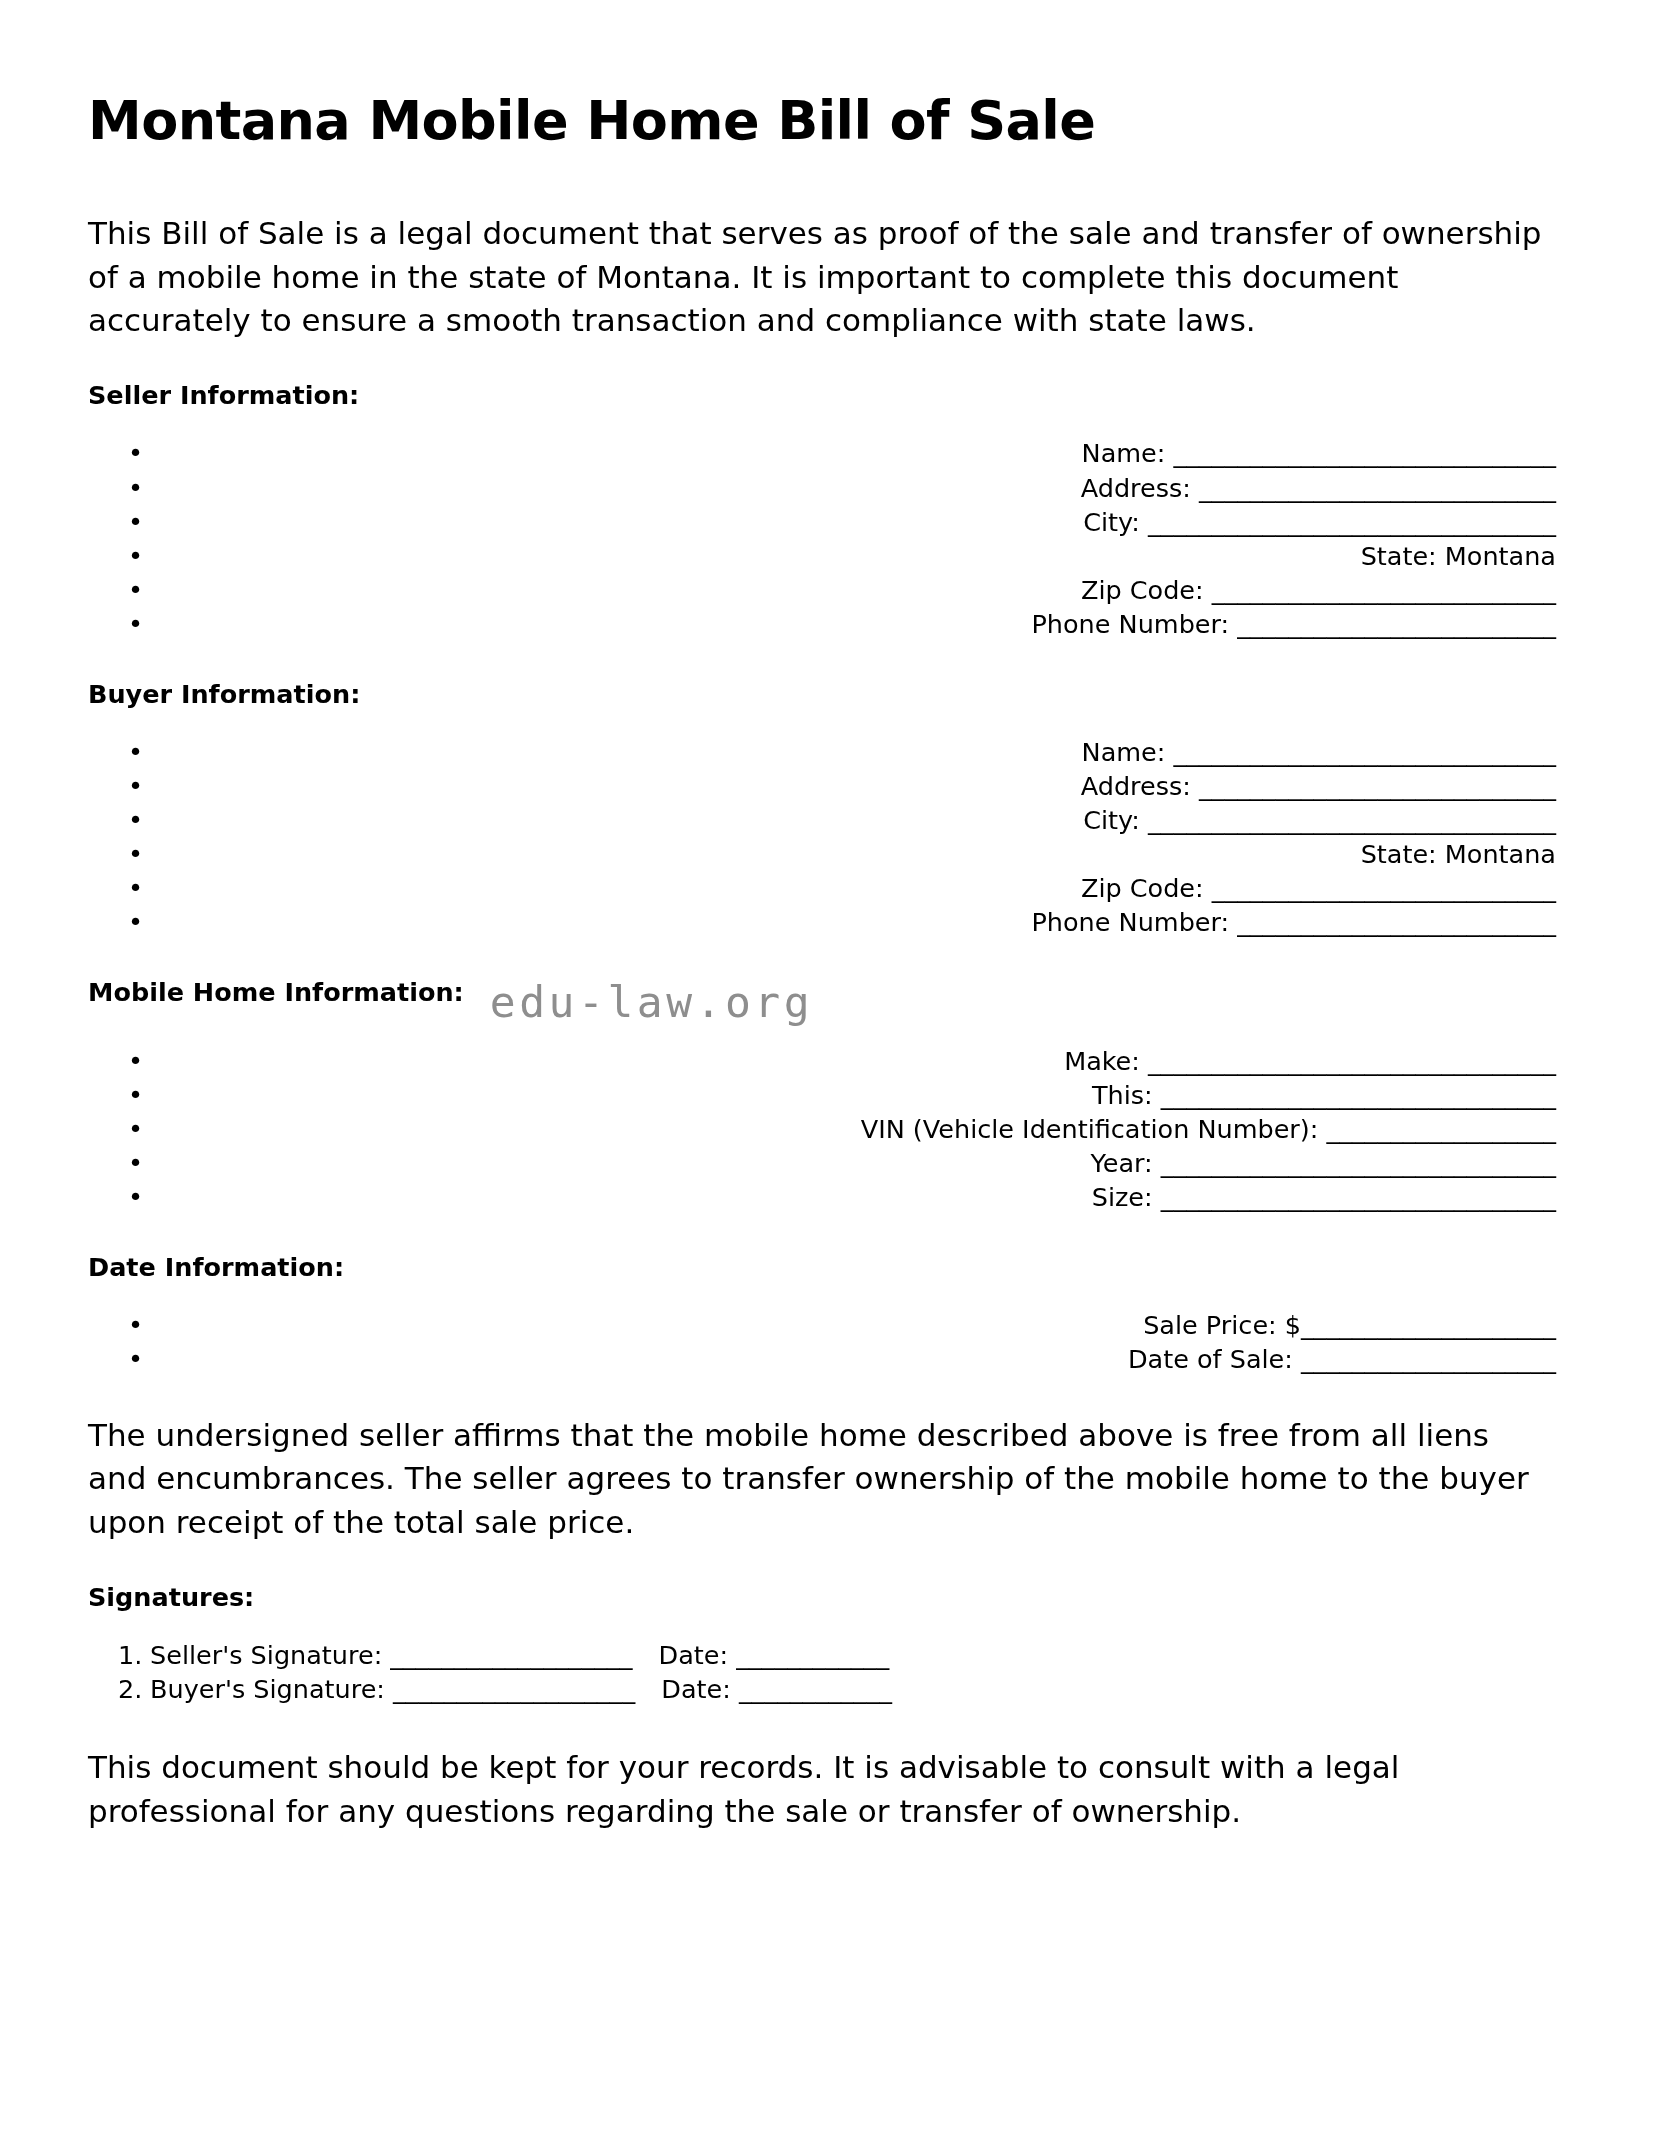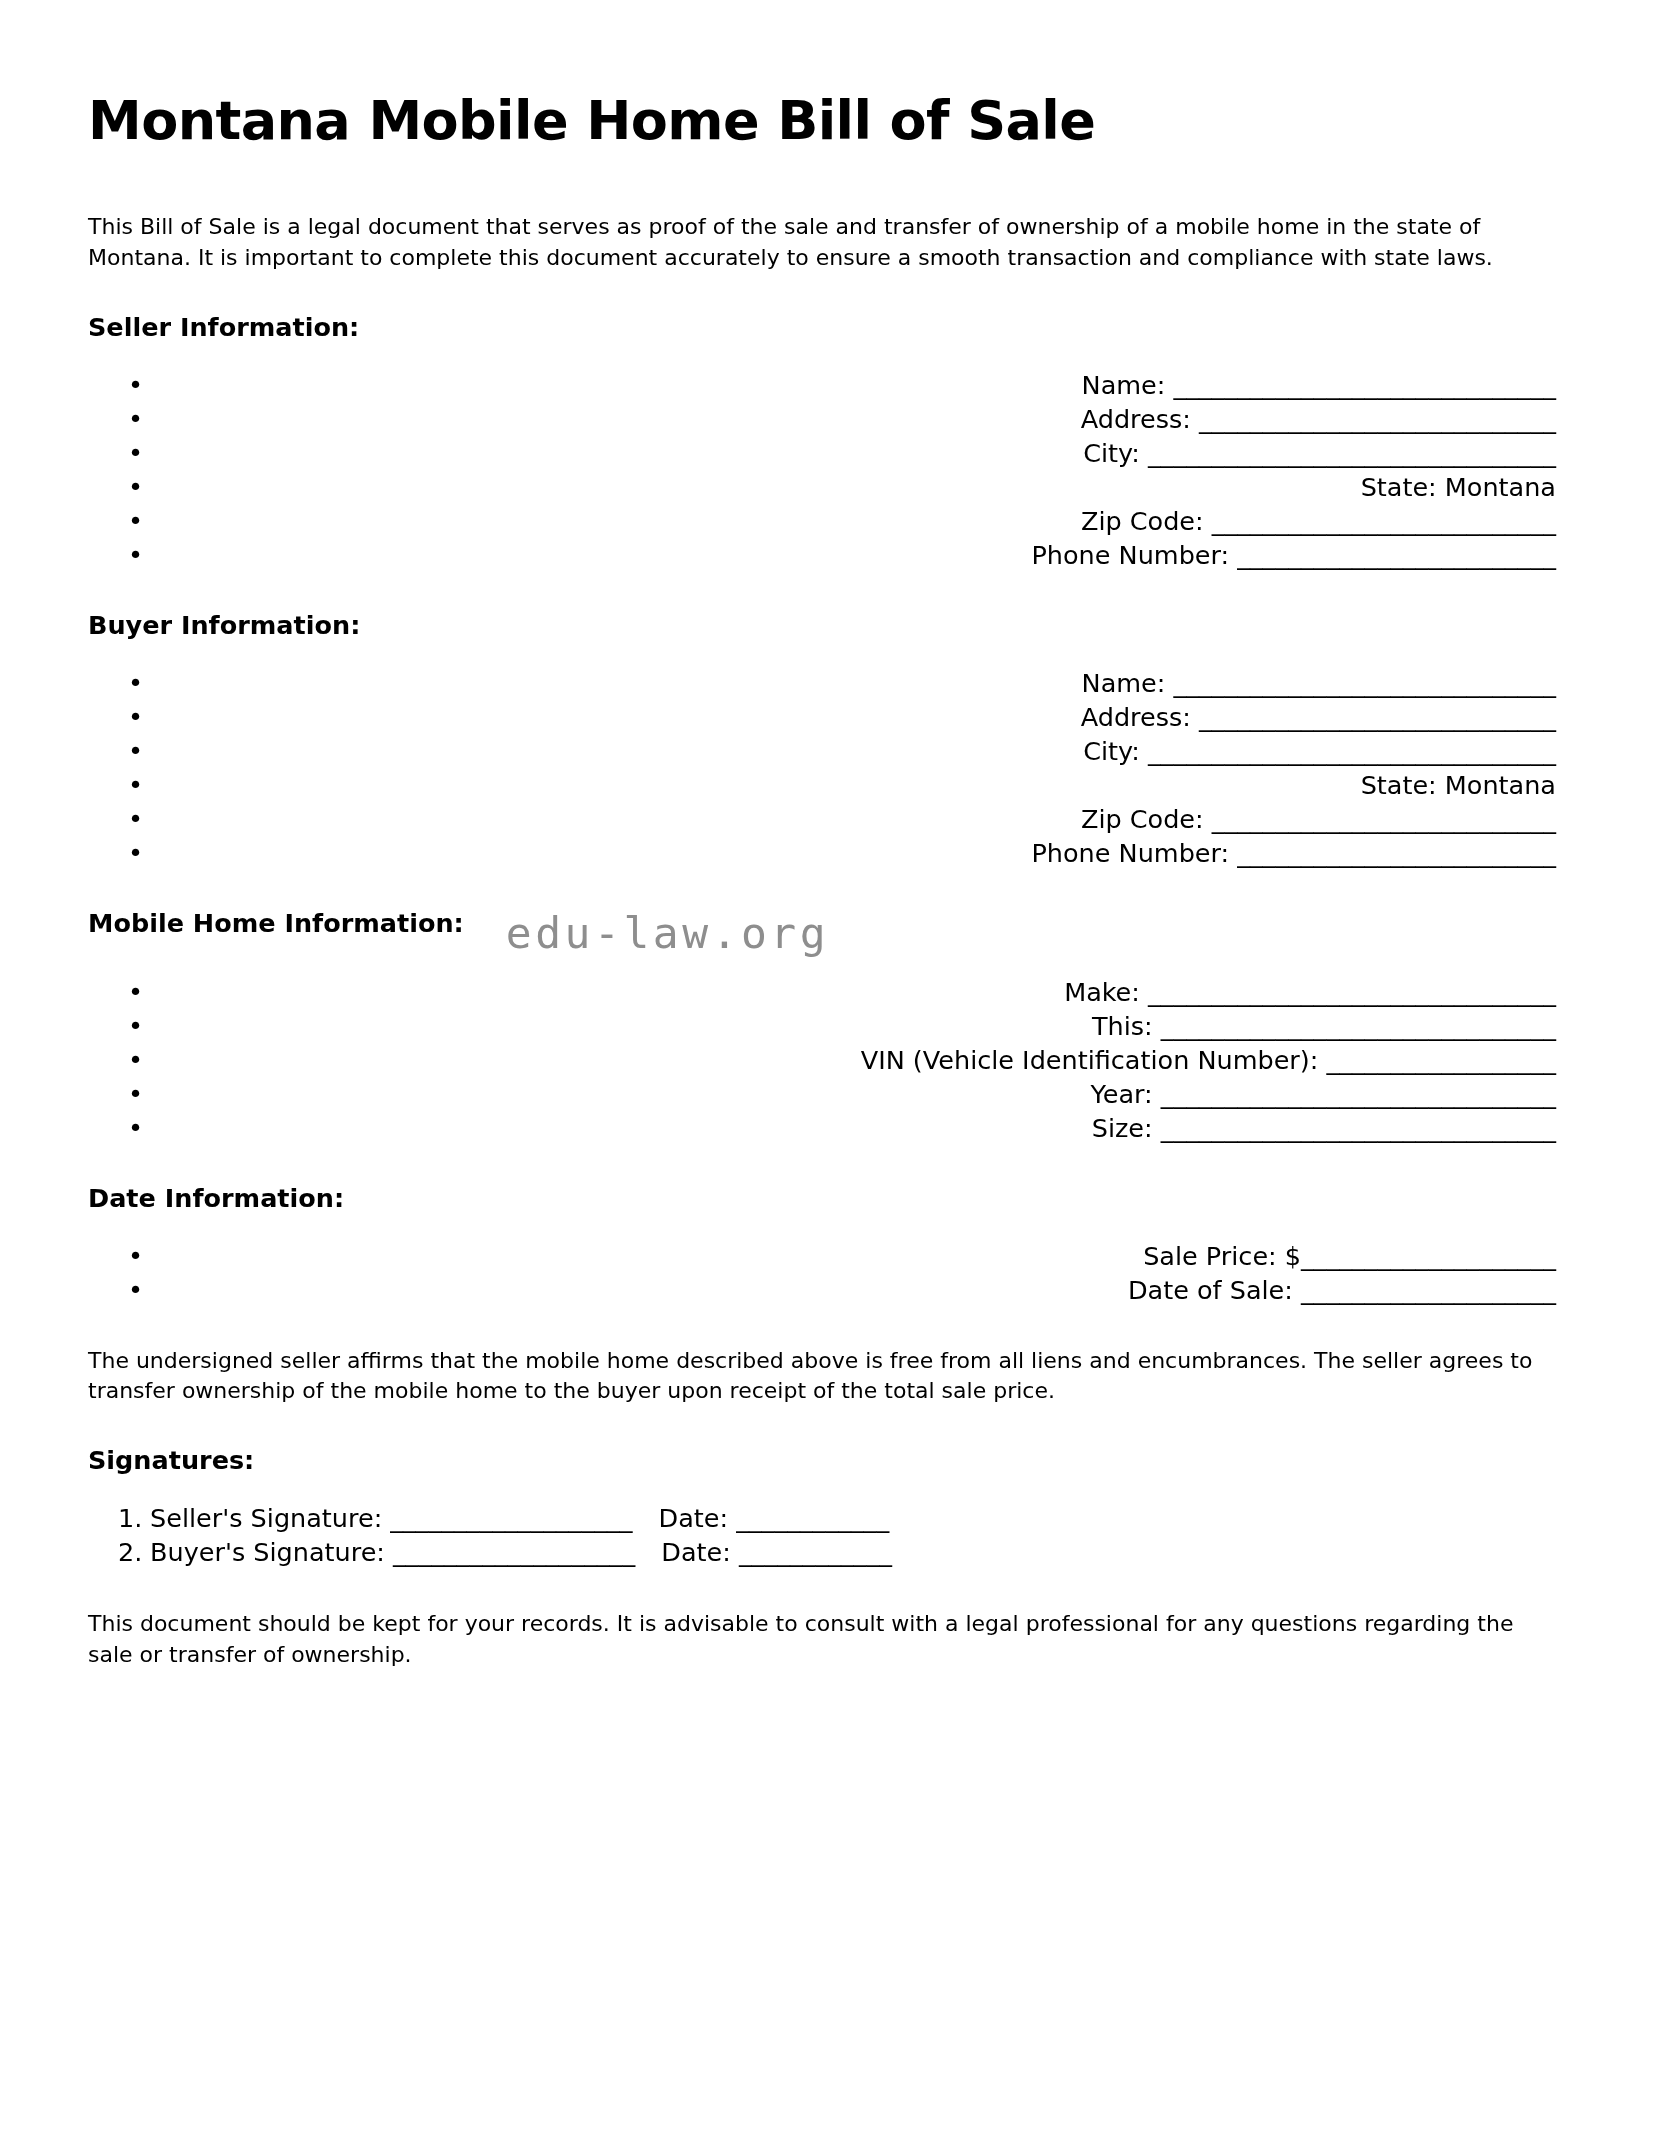--- a/index.html
+++ b/index.html
@@ -27,35 +27,35 @@
 
   .doc-title {
     font-size: 54px;
     font-weight: bold;
     letter-spacing: -0.6px;
     line-height: 1.08;
     margin: 0 0 62px 0;
   }
 
   .para {
-    font-size: 22px;
+    font-size: 31px;
     line-height: 1.40;
     margin: 0 0 38px 0;
     max-width: 1455px;
   }
 
   .section-head {
     font-size: 25.5px;
     font-weight: bold;
     margin: 0 0 26px 0;
     display: flex;
     align-items: flex-start;
   }
 
-  .section-head.tight { margin-bottom: 24px; gap: 16px; }
+  .section-head.tight { margin-bottom: 24px; }
 
   .watermark {
     font-family: "DejaVu Sans Mono", monospace;
     font-weight: normal;
     font-size: 43px;
     color: #8e8e8e;
     letter-spacing: 3.5px;
     margin-left: 26px;
     line-height: 1;
     position: relative;

